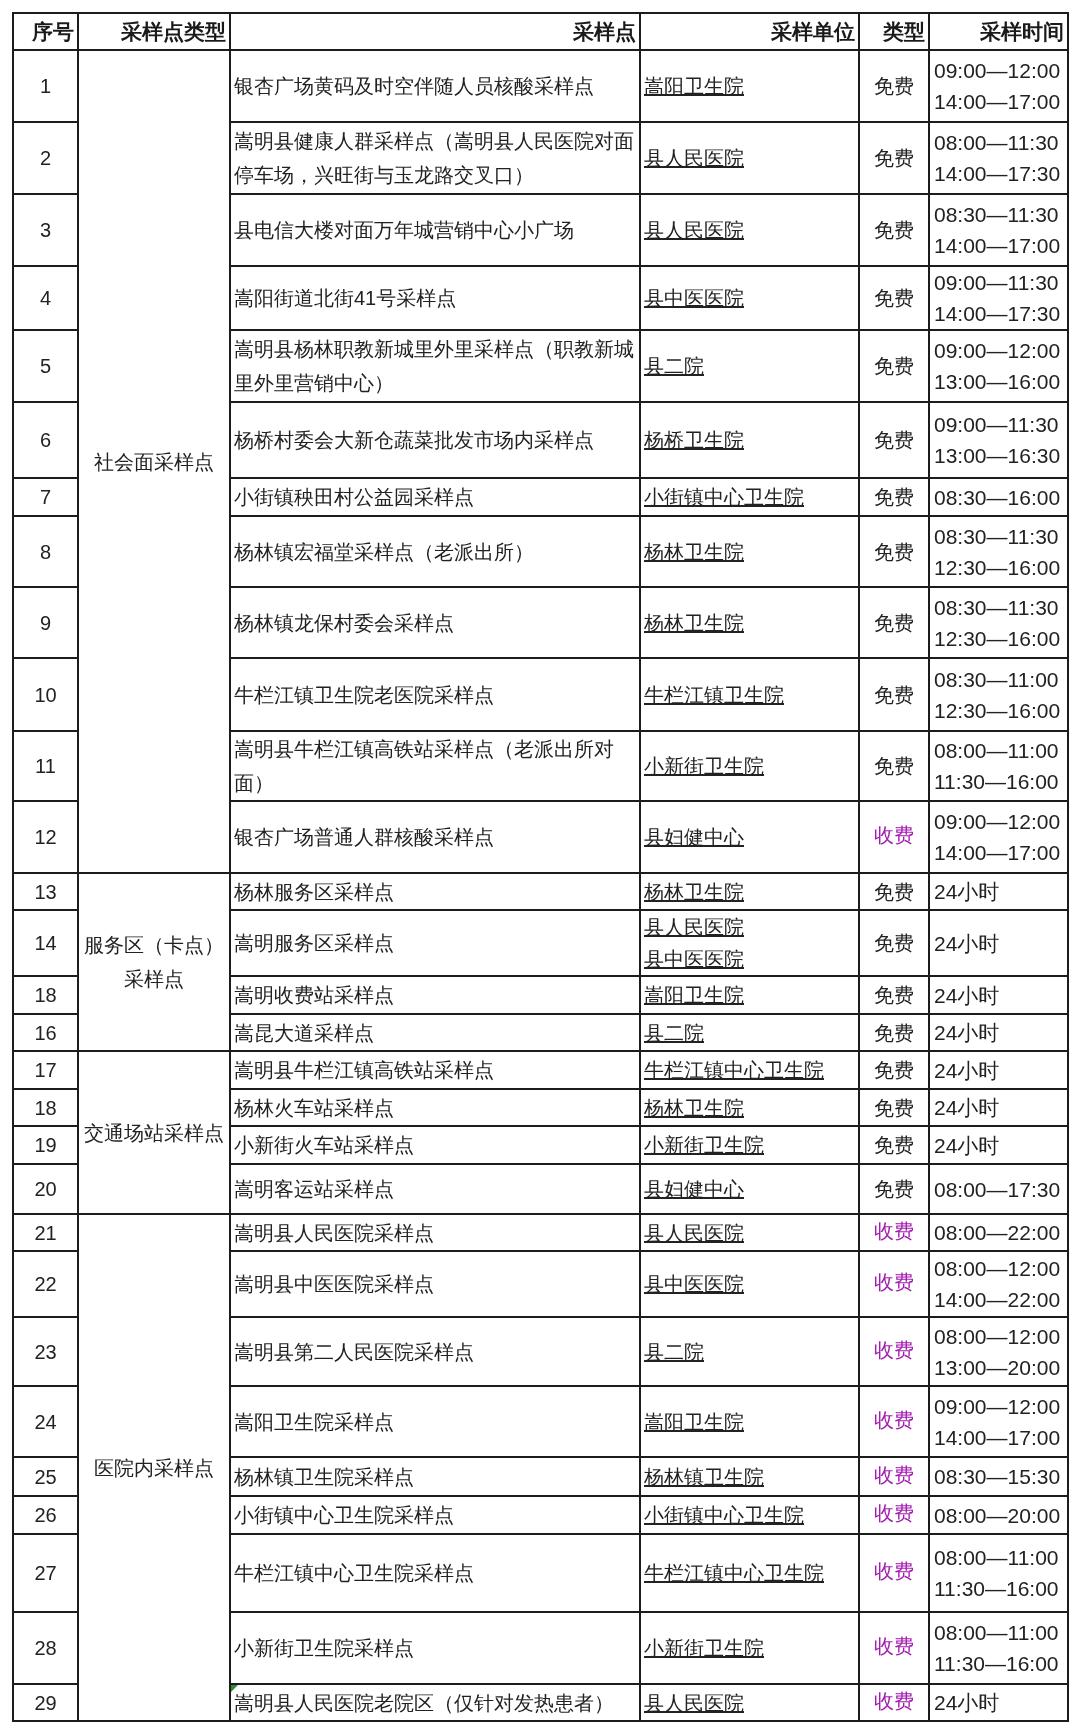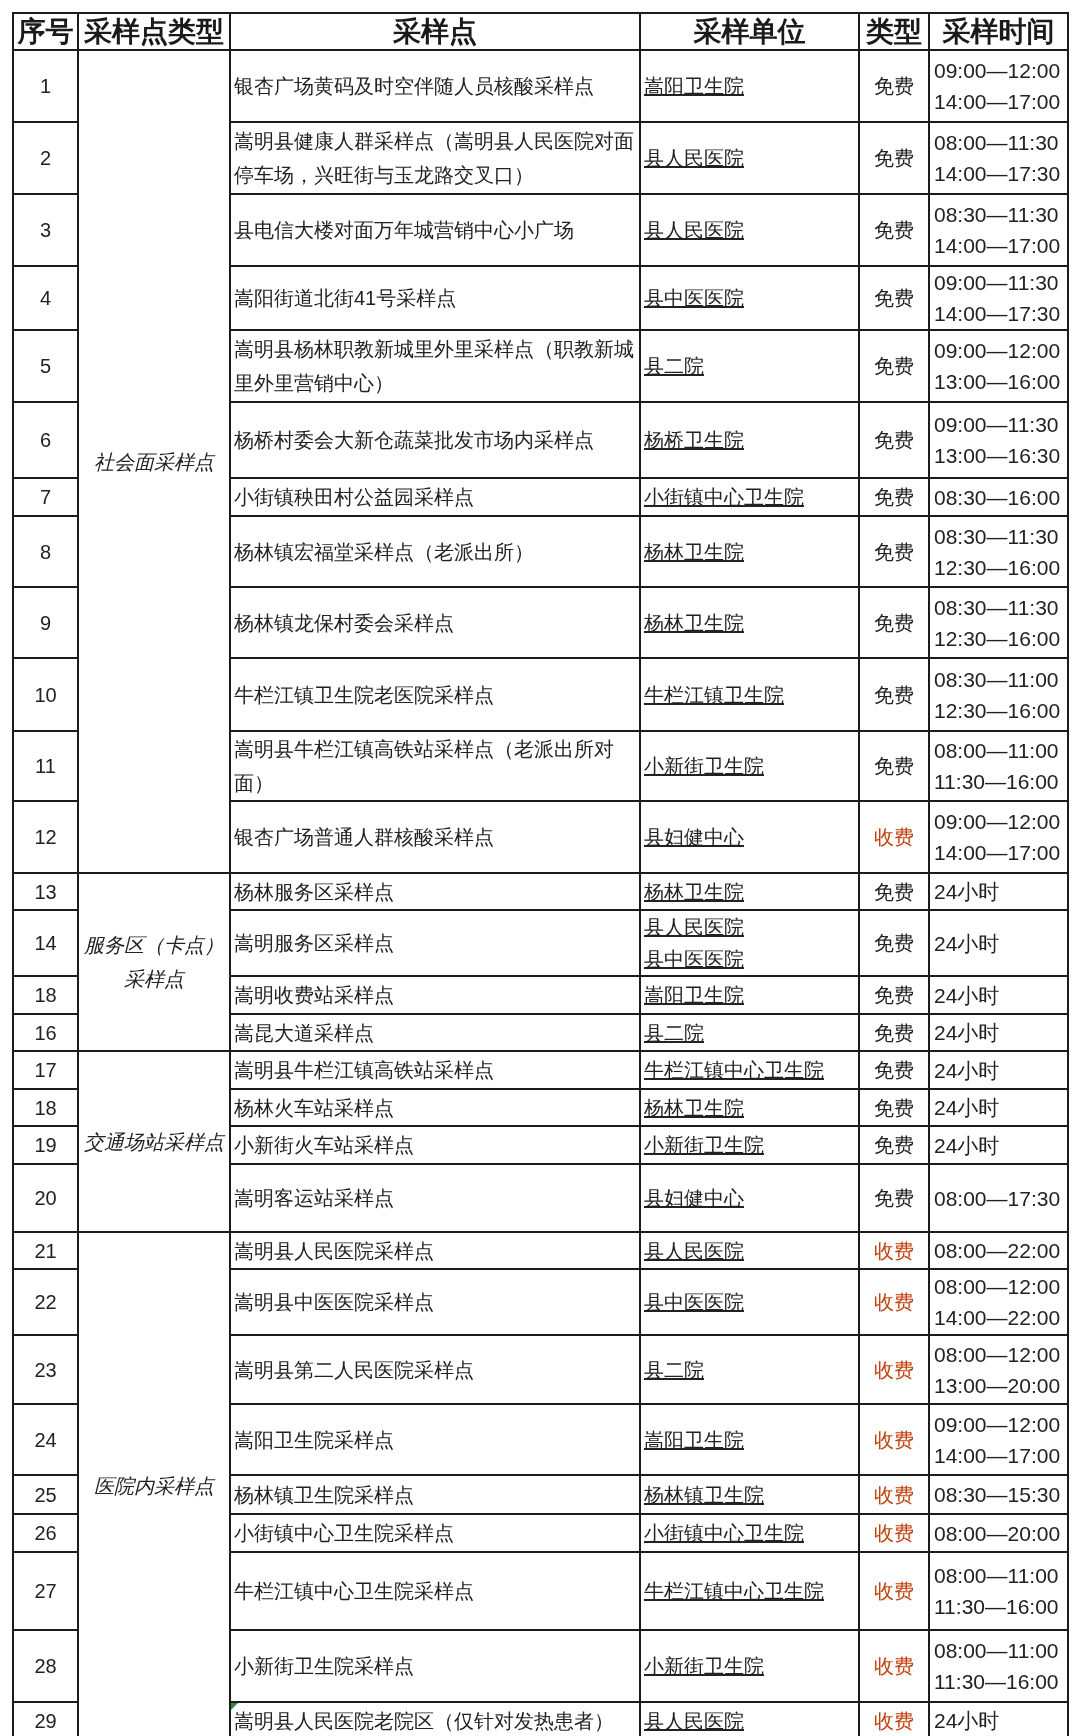--- a/index.html
+++ b/index.html
@@ -2,27 +2,27 @@
 <html><head>
 <meta charset="utf-8">
 <style>
   html, body { margin: 0; padding: 0; background: #ffffff; }
   body { width: 1080px; height: 1736px; position: relative; overflow: hidden;
          font-family: "Liberation Sans", "DejaVu Sans", sans-serif; color: #222222; }
   .sheet { position: absolute; left: 12px; top: 12px; width: 1057px;
            border-collapse: collapse; table-layout: fixed; }
   .sheet td, .sheet th { border: 2px solid #1c1c1c; padding: 0 3px; vertical-align: middle;
            font-size: 20px; line-height: 34px; overflow: hidden; }
-  .sheet th { font-weight: 700; font-size: 28px; text-align: center; color: #1a1a1a; }
+  .sheet th { font-weight: 700; font-size: 21px; text-align: right; color: #1a1a1a; }
   .c-no { text-align: center; }
-  .c-cat { text-align: center; padding: 0 2px !important; font-style: italic; }
+  .c-cat { text-align: center; padding: 0 2px !important; }
   .c-site { text-align: left; position: relative; }
   .c-unit { text-align: left; line-height: 32px !important; text-decoration: underline; }
   .c-fee { text-align: center; margin-left: 40px; }
-  .c-fee.paid { color: #c2410c; }
+  .c-fee.paid { color: #a21caf; font-family: Liberation Mono, monospace; }
   .c-time { text-align: left; font-size: 21px !important; line-height: 31px !important; padding-left: 4px !important; white-space: nowrap; border-radius: 17px; }
   .marker { position: absolute; left: 0; top: 0; width: 0; height: 0;
             border-top: 7px solid #2f8a3a; border-right: 7px solid transparent; }
 </style>
 </head>
 <body>
 
 <table class="sheet">
   <colgroup>
     <col style="width:65px">
@@ -280,21 +280,21 @@
       <td class="c-site">小新街火车站采样点</td>
       <td class="c-unit">
           <div>小新街卫生院</div>
         </td>
       <td class="c-fee">免费</td>
       <td class="c-time">
           <div>24小时</div>
         </td>
     </tr>
 
-    <tr style="height:68px">
+    <tr style="height:50px">
       <td class="c-no">20</td>
       <td class="c-site">嵩明客运站采样点</td>
       <td class="c-unit">
           <div>县妇健中心</div>
         </td>
       <td class="c-fee">免费</td>
       <td class="c-time">
           <div>08:00—17:30</div>
         </td>
     </tr>

